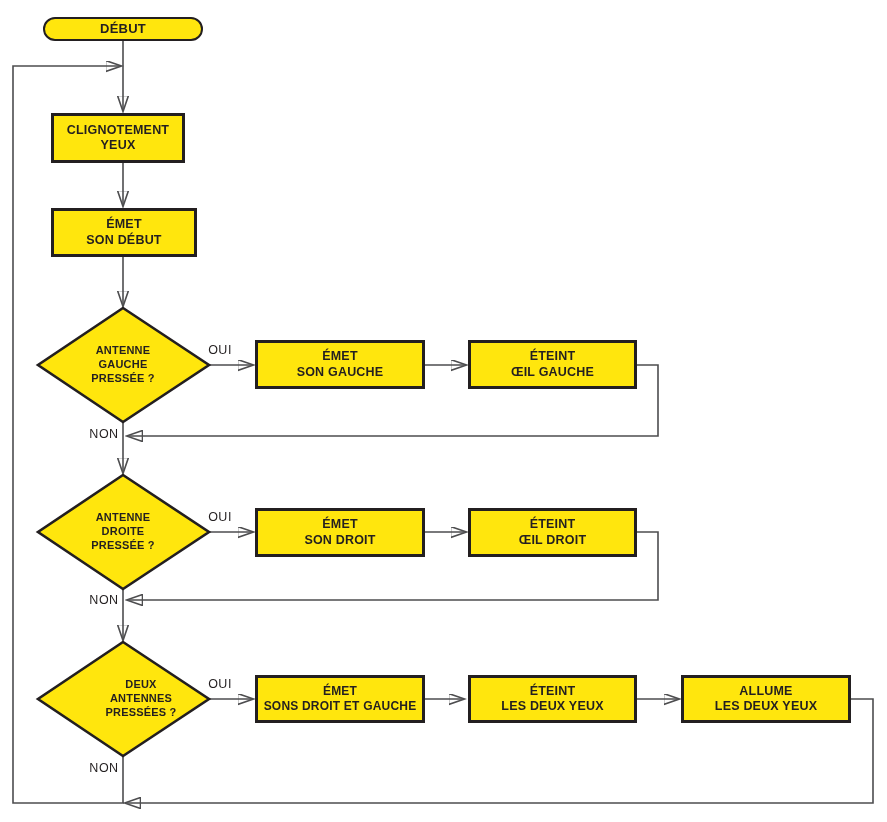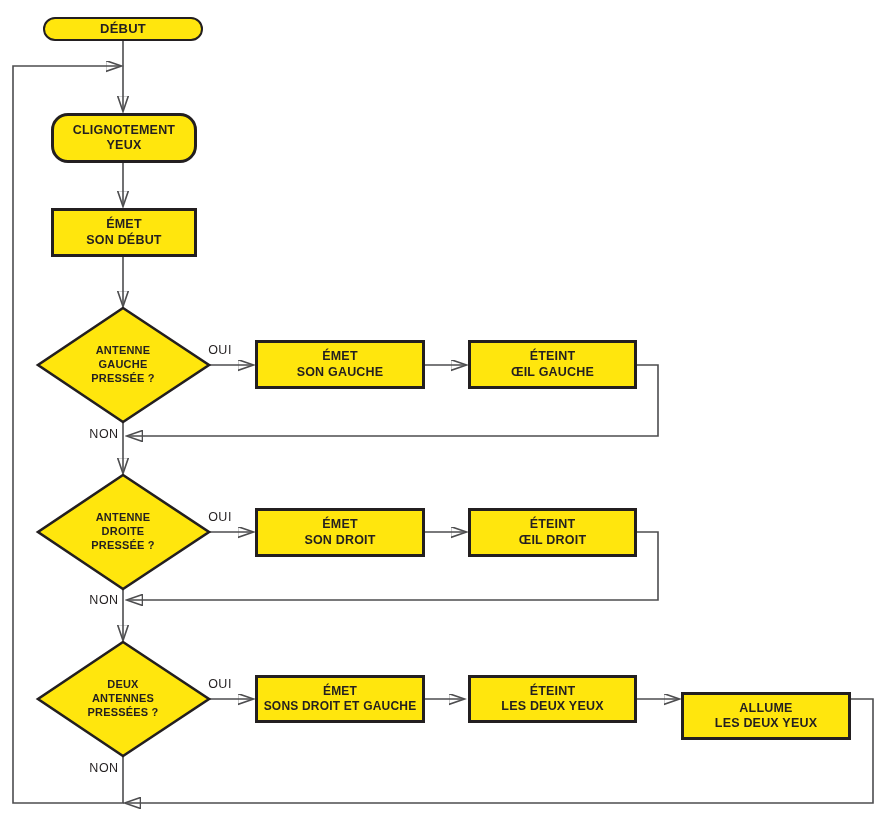--- a/index.html
+++ b/index.html
@@ -112,21 +112,21 @@
     <path d="M425,699 L464,699" marker-end="url(#arr)"></path>
     <path d="M637,699 L679,699" marker-end="url(#arr)"></path>
 
     <polygon class="diamond" points="123,308 209,365 123,422 38,365"></polygon>
     <polygon class="diamond" points="123,475 209,532 123,589 38,532"></polygon>
     <polygon class="diamond" points="123,642 209,699 123,756 38,699"></polygon>
   </svg>
 
   <div class="node terminator" style="left:43px; top:17px; width:160px; height:24px;">DÉBUT</div>
 
-  <div class="node" style="left:51px; top:113px; width:146px; height:50px;border-radius:17px;">CLIGNOTEMENT
+  <div class="node" style="left:51px; top:113px; width:134px; height:50px;">CLIGNOTEMENT
 YEUX</div>
 
   <div class="node" style="left:51px; top:208px; width:146px; height:49px;">ÉMET
 SON DÉBUT</div>
 
   <div class="node" style="left:255px; top:340px; width:170px; height:49px;">ÉMET
 SON GAUCHE</div>
 
   <div class="node" style="left:468px; top:340px; width:169px; height:49px;">ÉTEINT
 ŒIL GAUCHE</div>
@@ -136,32 +136,32 @@
 
   <div class="node" style="left:468px; top:508px; width:169px; height:49px;">ÉTEINT
 ŒIL DROIT</div>
 
   <div class="node" style="left:255px; top:675px; width:170px; height:48px; font-size:12px;">ÉMET
 SONS DROIT ET GAUCHE</div>
 
   <div class="node" style="left:468px; top:675px; width:169px; height:48px;">ÉTEINT
 LES DEUX YEUX</div>
 
-  <div class="node" style="left:681px; top:692px; width:170px; height:48px;">ALLUME
+  <div class="node" style="left:681px; top:675px; width:170px; height:48px;">ALLUME
 LES DEUX YEUX</div>
 
   <div class="diamond-label" style="left:58px; top:327px; width:130px; height:76px;">ANTENNE
 GAUCHE
 PRESSÉE ?</div>
 
   <div class="diamond-label" style="left:58px; top:494px; width:130px; height:76px;">ANTENNE
 DROITE
 PRESSÉE ?</div>
 
-  <div class="diamond-label" style="left:58px; top:661px; width:130px; height:76px;">DEUX
+  <div class="diamond-label" style="left:76px; top:661px; width:130px; height:76px;">DEUX
 ANTENNES
 PRESSÉES ?</div>
 
   <div class="edge-label" style="left:204px; top:343px; width:32px;">OUI</div>
   <div class="edge-label" style="left:87px; top:427px; width:34px;">NON</div>
 
   <div class="edge-label" style="left:204px; top:510px; width:32px;">OUI</div>
   <div class="edge-label" style="left:87px; top:593px; width:34px;">NON</div>
 
   <div class="edge-label" style="left:204px; top:677px; width:32px;">OUI</div>

